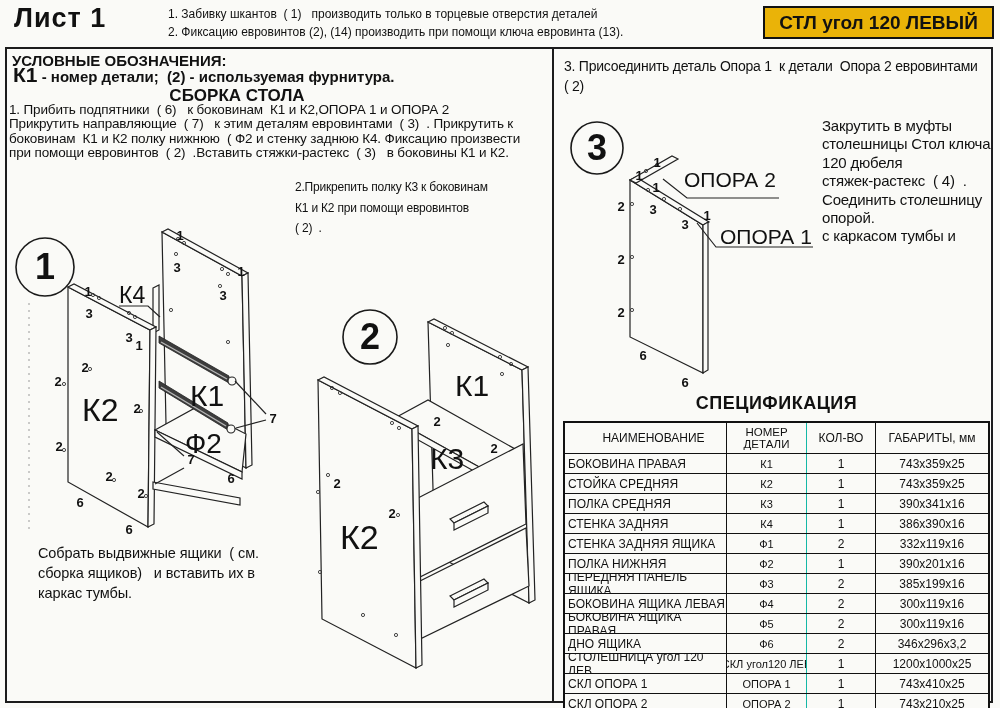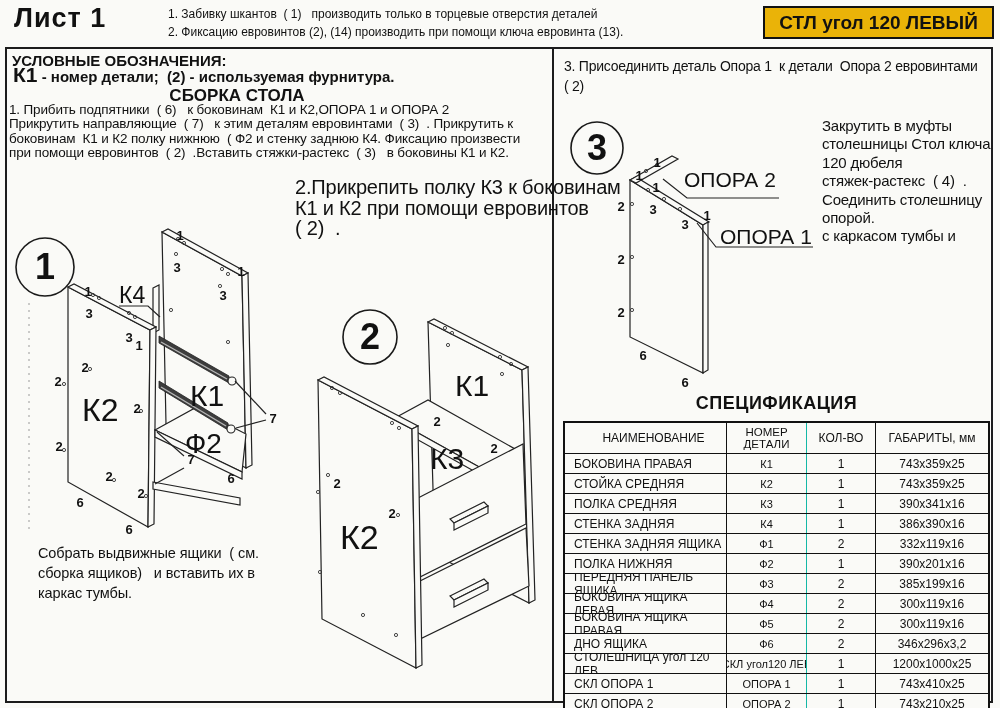--- a/index.html
+++ b/index.html
@@ -11,30 +11,30 @@
   .divider{left:552px;top:47px;width:2px;height:656px;background:#1c1c1c}
   .sheet-title{left:14px;top:3px;font-size:27px;font-weight:700;letter-spacing:1px}
   .notes{left:168px;top:5px;font-size:12px;line-height:18px;white-space:pre}
   .product{left:763px;top:6px;width:227px;height:29px;border:2px solid #111;text-align:center;
            font-weight:700;font-size:19px;line-height:29px;background:#eab308}
   .legend-h{left:12px;top:52px;font-weight:700;font-size:15px}
   .legend{left:13px;top:63px;font-weight:700;font-size:15px;white-space:pre}
   .legend .code{font-size:21px}
   .asm-title{left:57px;top:86px;width:360px;text-align:center;font-weight:700;font-size:17px}
   .step1{left:9px;top:103px;font-size:13.5px;line-height:14.4px;letter-spacing:-0.15px}
-  .step2{left:295px;top:177px;font-size:20px;line-height:20.5px;letter-spacing:-0.2px}
+  .step2{left:295px;top:177px;font-size:12px;line-height:20.5px;letter-spacing:-0.2px}
   .drawers{left:38px;top:543px;font-size:14.5px;line-height:20px;letter-spacing:-0.1px}
   .step3{left:564px;top:56px;font-size:14px;line-height:20px;letter-spacing:-0.25px}
   .topnote{left:822px;top:117px;font-size:15px;line-height:18.4px;letter-spacing:-0.2px}
   .spec-title{left:563px;top:393px;width:427px;text-align:center;font-weight:700;font-size:18px;letter-spacing:0.5px}
   .spec{left:563px;top:421px;width:427px;border:2px solid #111;box-sizing:border-box;background:#fafaf7}
   .sr{display:flex;border-top:1px solid #111;height:19px;align-items:center}
   .sr.sh{border-top:0;height:30px}
   .c{box-sizing:border-box;font-size:12px;overflow:hidden}
-  .c0{width:162px;border-right:1px solid #111;padding-left:9px;height:100%;display:flex;align-items:center}
+  .c0{width:162px;border-right:1px solid #111;padding-left:3px;height:100%;display:flex;align-items:center}
   .c1{width:80px;border-right:1px solid #14b8a6;text-align:center;font-size:11px;white-space:nowrap;height:100%;display:flex;align-items:center;justify-content:center}
   .c2{width:69px;border-right:1px solid #111;text-align:center;height:100%;display:flex;align-items:center;justify-content:center}
   .c3{flex:1;text-align:center;height:100%;display:flex;align-items:center;justify-content:center}
   .sh .c{font-size:12px;line-height:12px;text-align:center;justify-content:center}
   .sh .c0{padding-left:16px}
   .sh .c1{font-size:11.5px;white-space:normal}
   
   .ln{stroke:#222;stroke-width:1.2;fill:none}
   .fc{fill:#fafaf7;stroke:#222;stroke-width:1.2}
   .hole{fill:none;stroke:#333;stroke-width:0.9}

